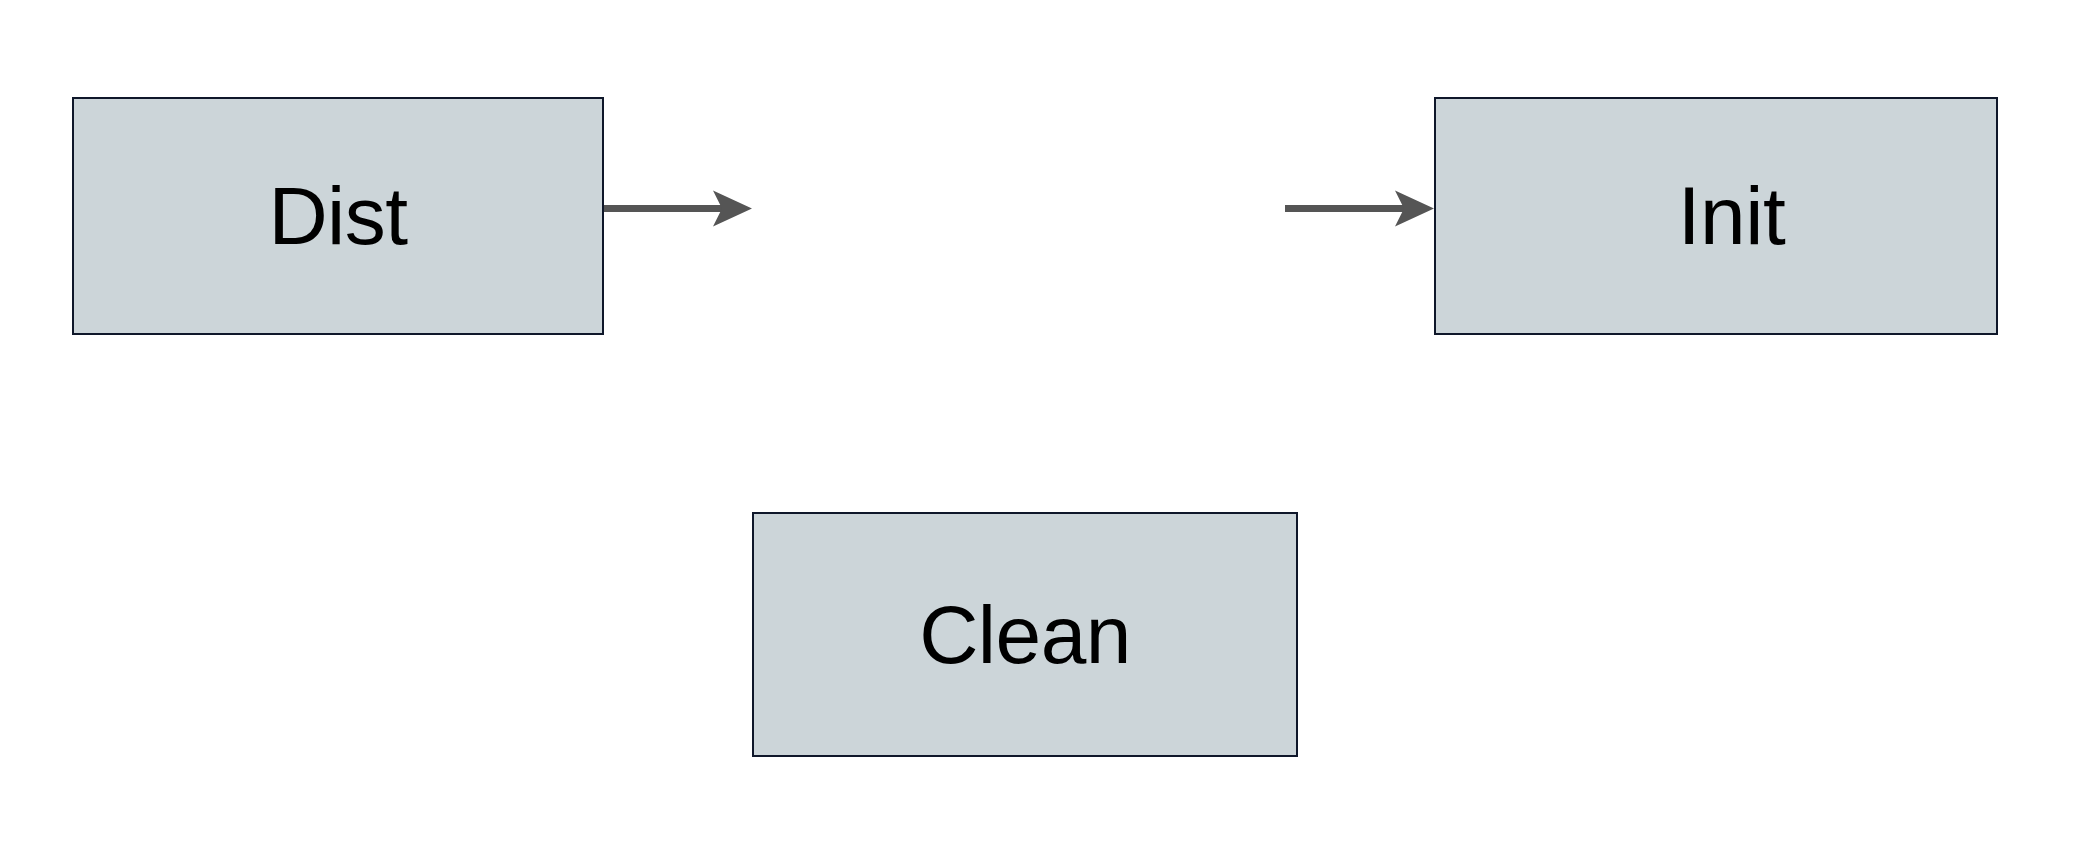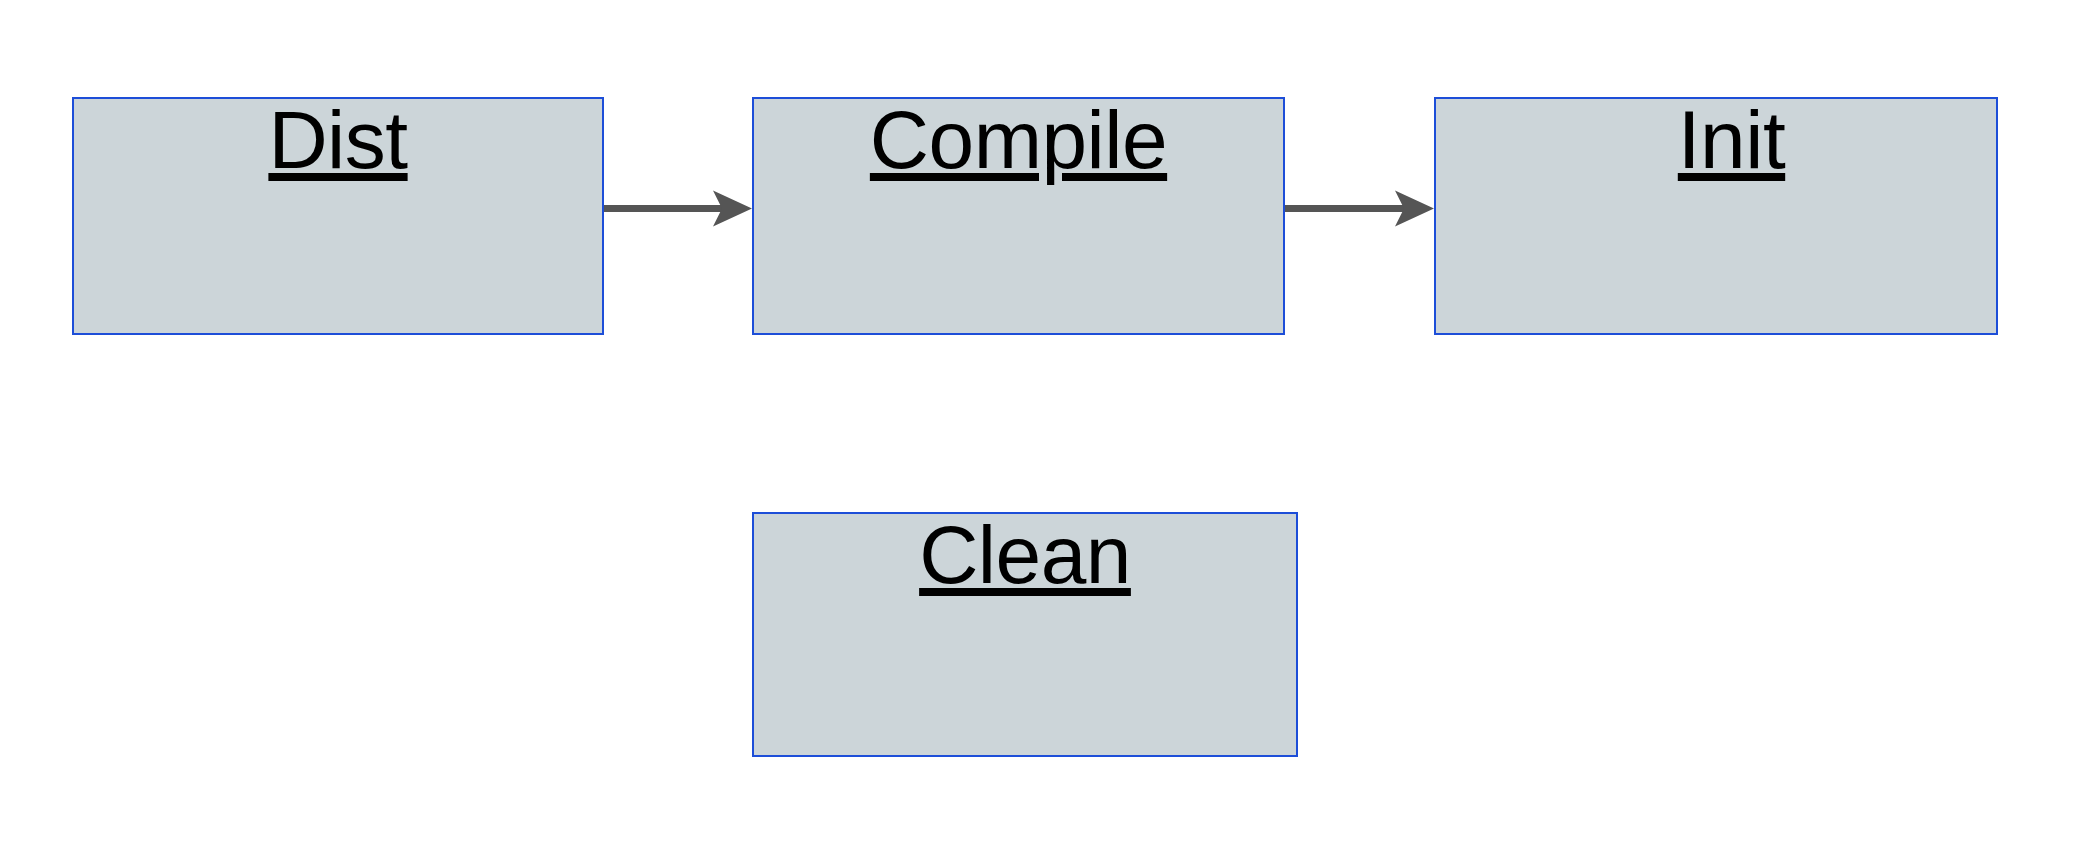--- a/index.html
+++ b/index.html
@@ -12,24 +12,24 @@
     width: 2078px;
     height: 848px;
     background: #ffffff;
     overflow: hidden;
     font-family: "Liberation Sans", sans-serif;
   }
   .node {
     position: absolute;
     box-sizing: border-box;
     background: #ccd5d9;
-    border: 2px solid #1d4ed8;
+    border: 2px solid #0f172a;
     display: flex;
+    align-items: center;
     justify-content: center;
-    text-decoration: underline;
   }
   .node-label {
     font-family: "Liberation Sans", sans-serif;
     font-size: 82px;
     font-weight: 400;
     color: #000000;
     line-height: 1;
     letter-spacing: -0.5px;
     white-space: nowrap;
   }
@@ -62,23 +62,20 @@
     <g>
       <line x1="1285" y1="208.5" x2="1404" y2="208.5" stroke="#555555" stroke-width="7"></line>
       <path d="M 1434 208.5 L 1395 190.5 L 1404 208.5 L 1395 226.5 Z" fill="#555555"></path>
     </g>
   </svg>
 
   <div class="node" id="node-dist">
     <span class="node-label">Dist</span>
   </div>
 
-  <div class="node" id="node-compile">
-    <span class="node-label">Compile</span>
-  </div>
 
   <div class="node" id="node-init">
     <span class="node-label">Init</span>
   </div>
 
   <div class="node" id="node-clean">
     <span class="node-label">Clean</span>
   </div>
 
 </div>

